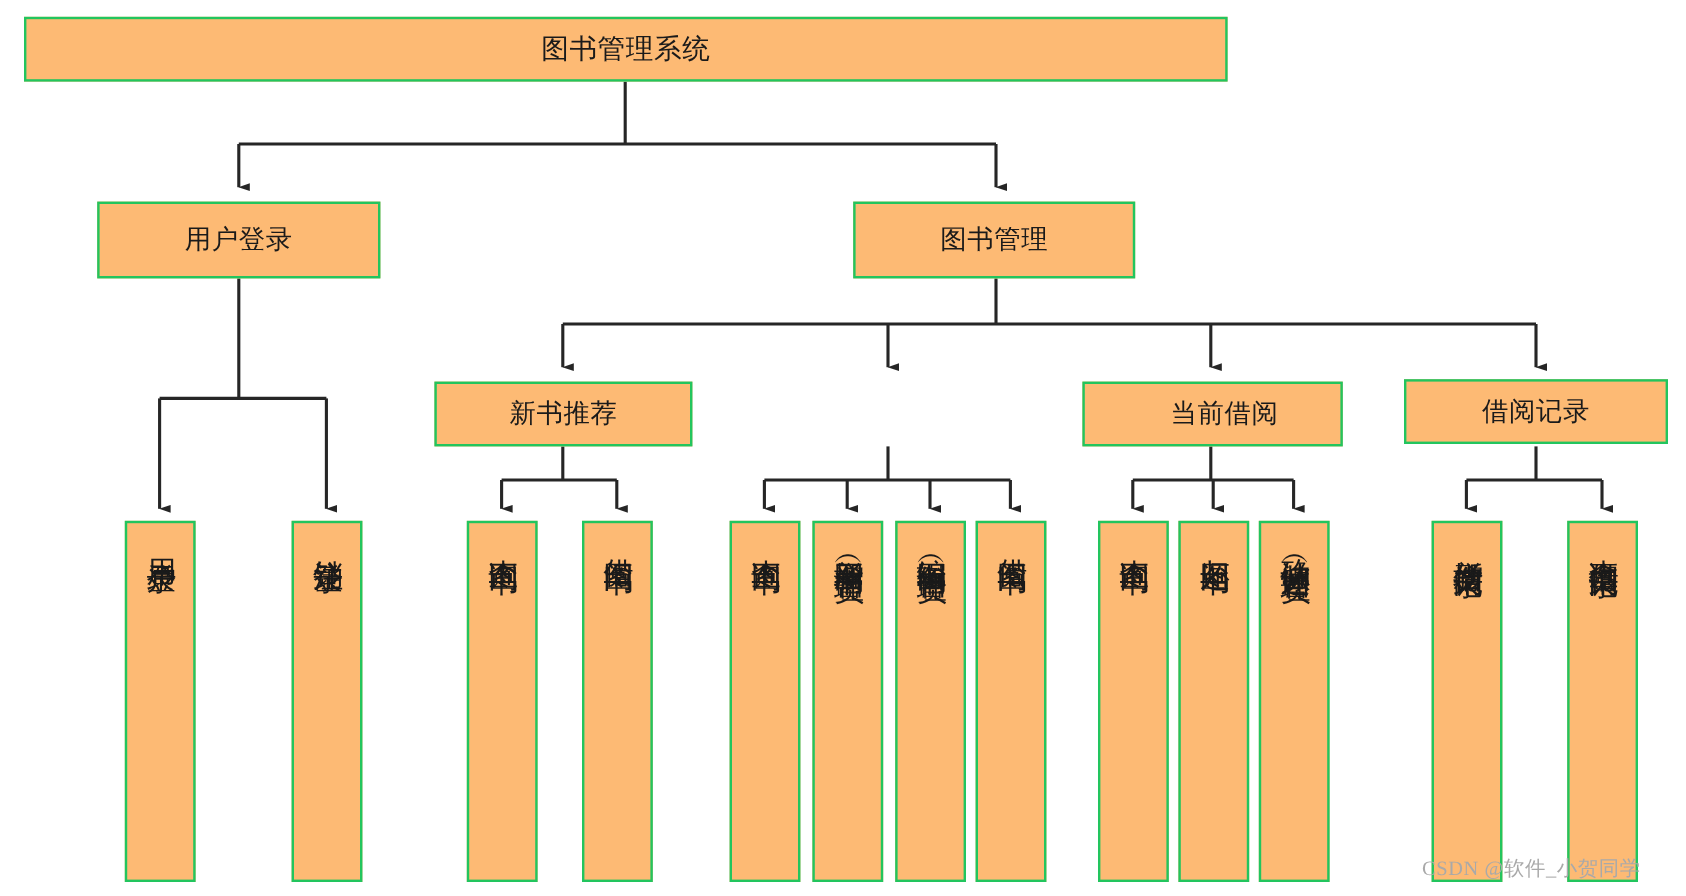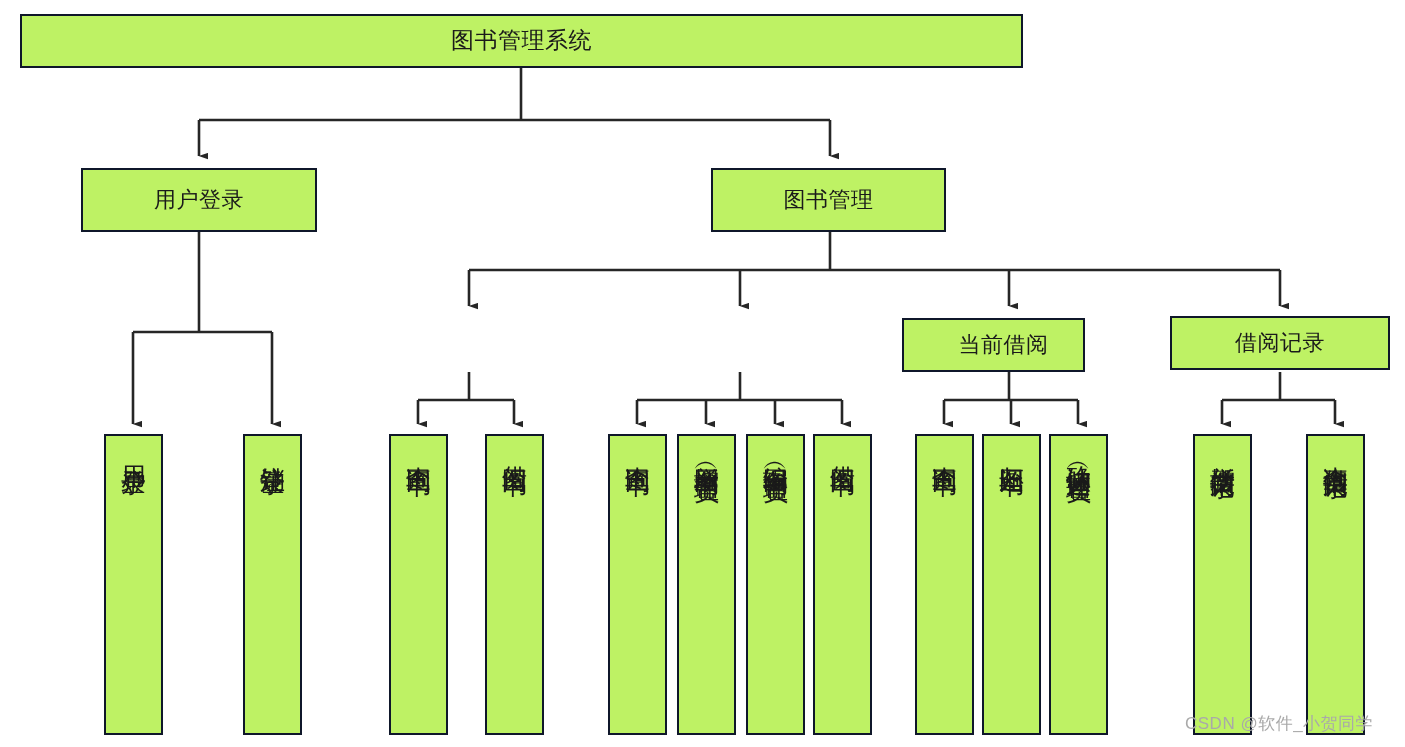--- a/index.html
+++ b/index.html
@@ -22,22 +22,22 @@
     position: absolute;
     left: 0;
     top: 0;
     width: 1405px;
     height: 747px;
     pointer-events: none;
   }
   .node {
     position: absolute;
     box-sizing: border-box;
-    background: #bef264;
-    border: 2px solid #0f172a;
+    background: #fdba74;
+    border: 2px solid #22c55e;
     display: flex;
     align-items: center;
     justify-content: center;
     color: #1a1a1a;
     z-index: 2;
   }
   .node .label {
     display: block;
     text-align: center;
     line-height: 1.18;
@@ -67,20 +67,21 @@
   }
   #watermark {
     position: absolute;
     left: 1185px;
     top: 712px;
     font-size: 17px;
     color: #a9a9a9;
     white-space: nowrap;
     z-index: 5;
     letter-spacing: 0.5px;
+    font-family: Liberation Serif, serif;
   }
 </style>
 </head>
 <body>
 
 <div id="diagram-root">
 
   <svg id="edge-layer" viewBox="0 0 1405 747" width="1405" height="747" xmlns="http://www.w3.org/2000/svg">
     <defs>
       <marker id="arrowhead" markerWidth="8" markerHeight="10" refX="3.2" refY="9.2" orient="auto" markerUnits="userSpaceOnUse">
@@ -135,21 +136,24 @@
     <span class="label">图书管理系统</span>
   </div>
 
   <div class="node horiz" style="left:81px; top:168px; width:236px; height:64px;">
     <span class="label">用户登录</span>
   </div>
   <div class="node horiz" style="left:711px; top:168px; width:235px; height:64px;align-items:center;">
     <span class="label">图书管理</span>
   </div>
 
-  <div class="node horiz" style="left:902px; top:318px; width:183px; height:54px;padding-left:20px;">
+  <div class="node horiz" style="left:362px; top:318px; width:215px; height:54px;">
+    <span class="label">新书推荐</span>
+  </div>
+  <div class="node horiz" style="left:902px; top:318px; width:217px; height:54px;padding-left:20px;">
     <span class="label">当前借阅</span>
   </div>
   <div class="node horiz" style="left:1170px; top:316px; width:220px; height:54px;">
     <span class="label">借阅记录</span>
   </div>
 
   <div class="node vert" style="left:104px; top:434px; width:59px; height:301px;">
     <span class="label">用户登录</span>
   </div>
   <div class="node vert" style="left:243px; top:434px; width:59px; height:301px;">

